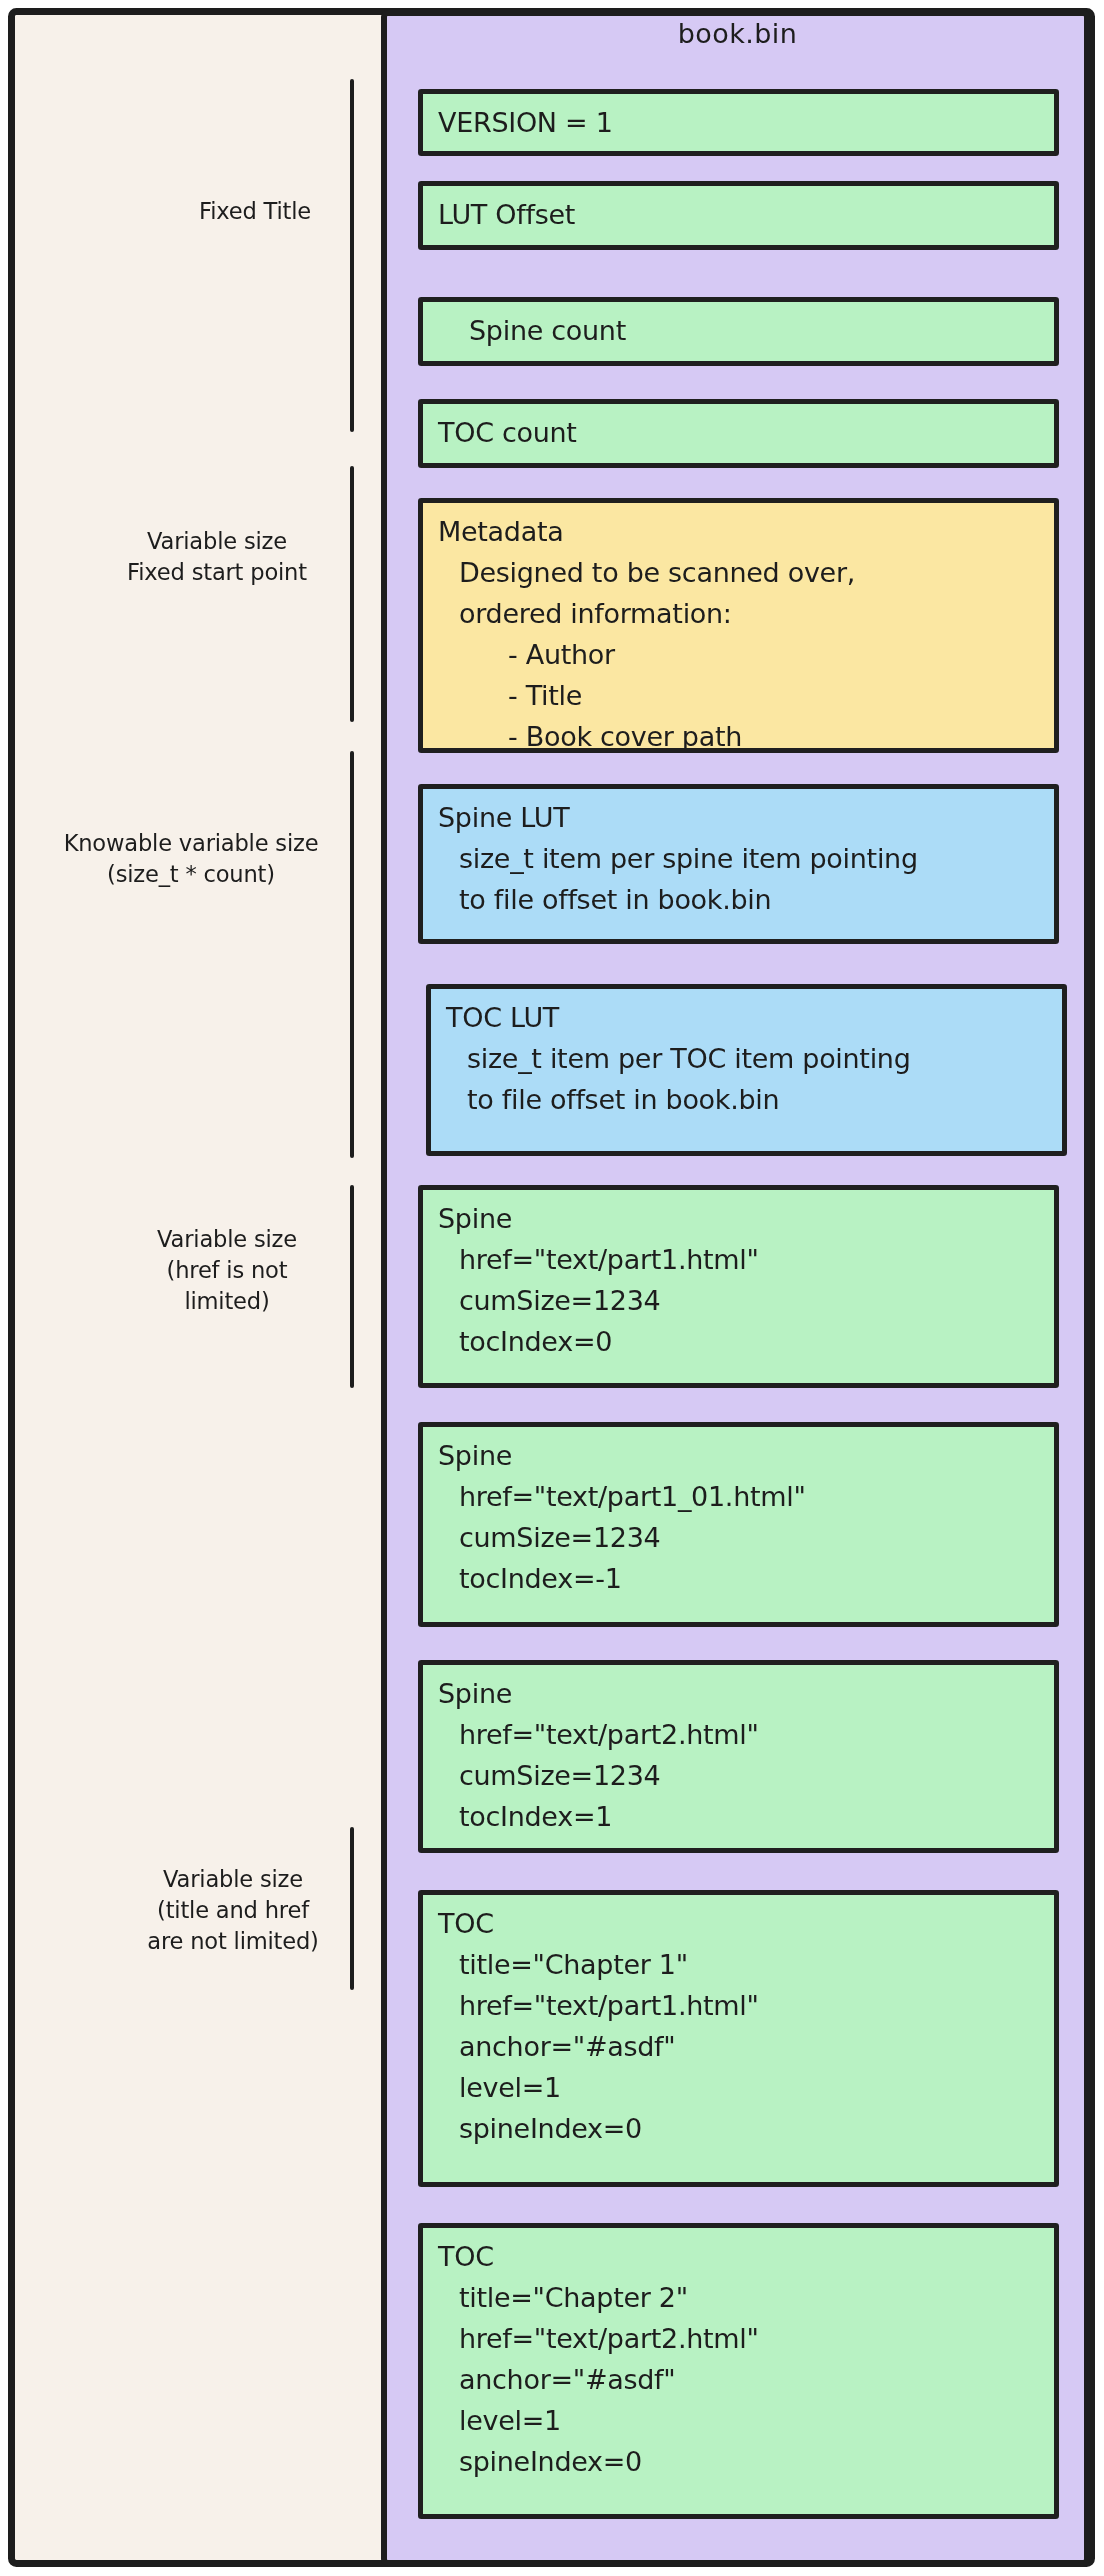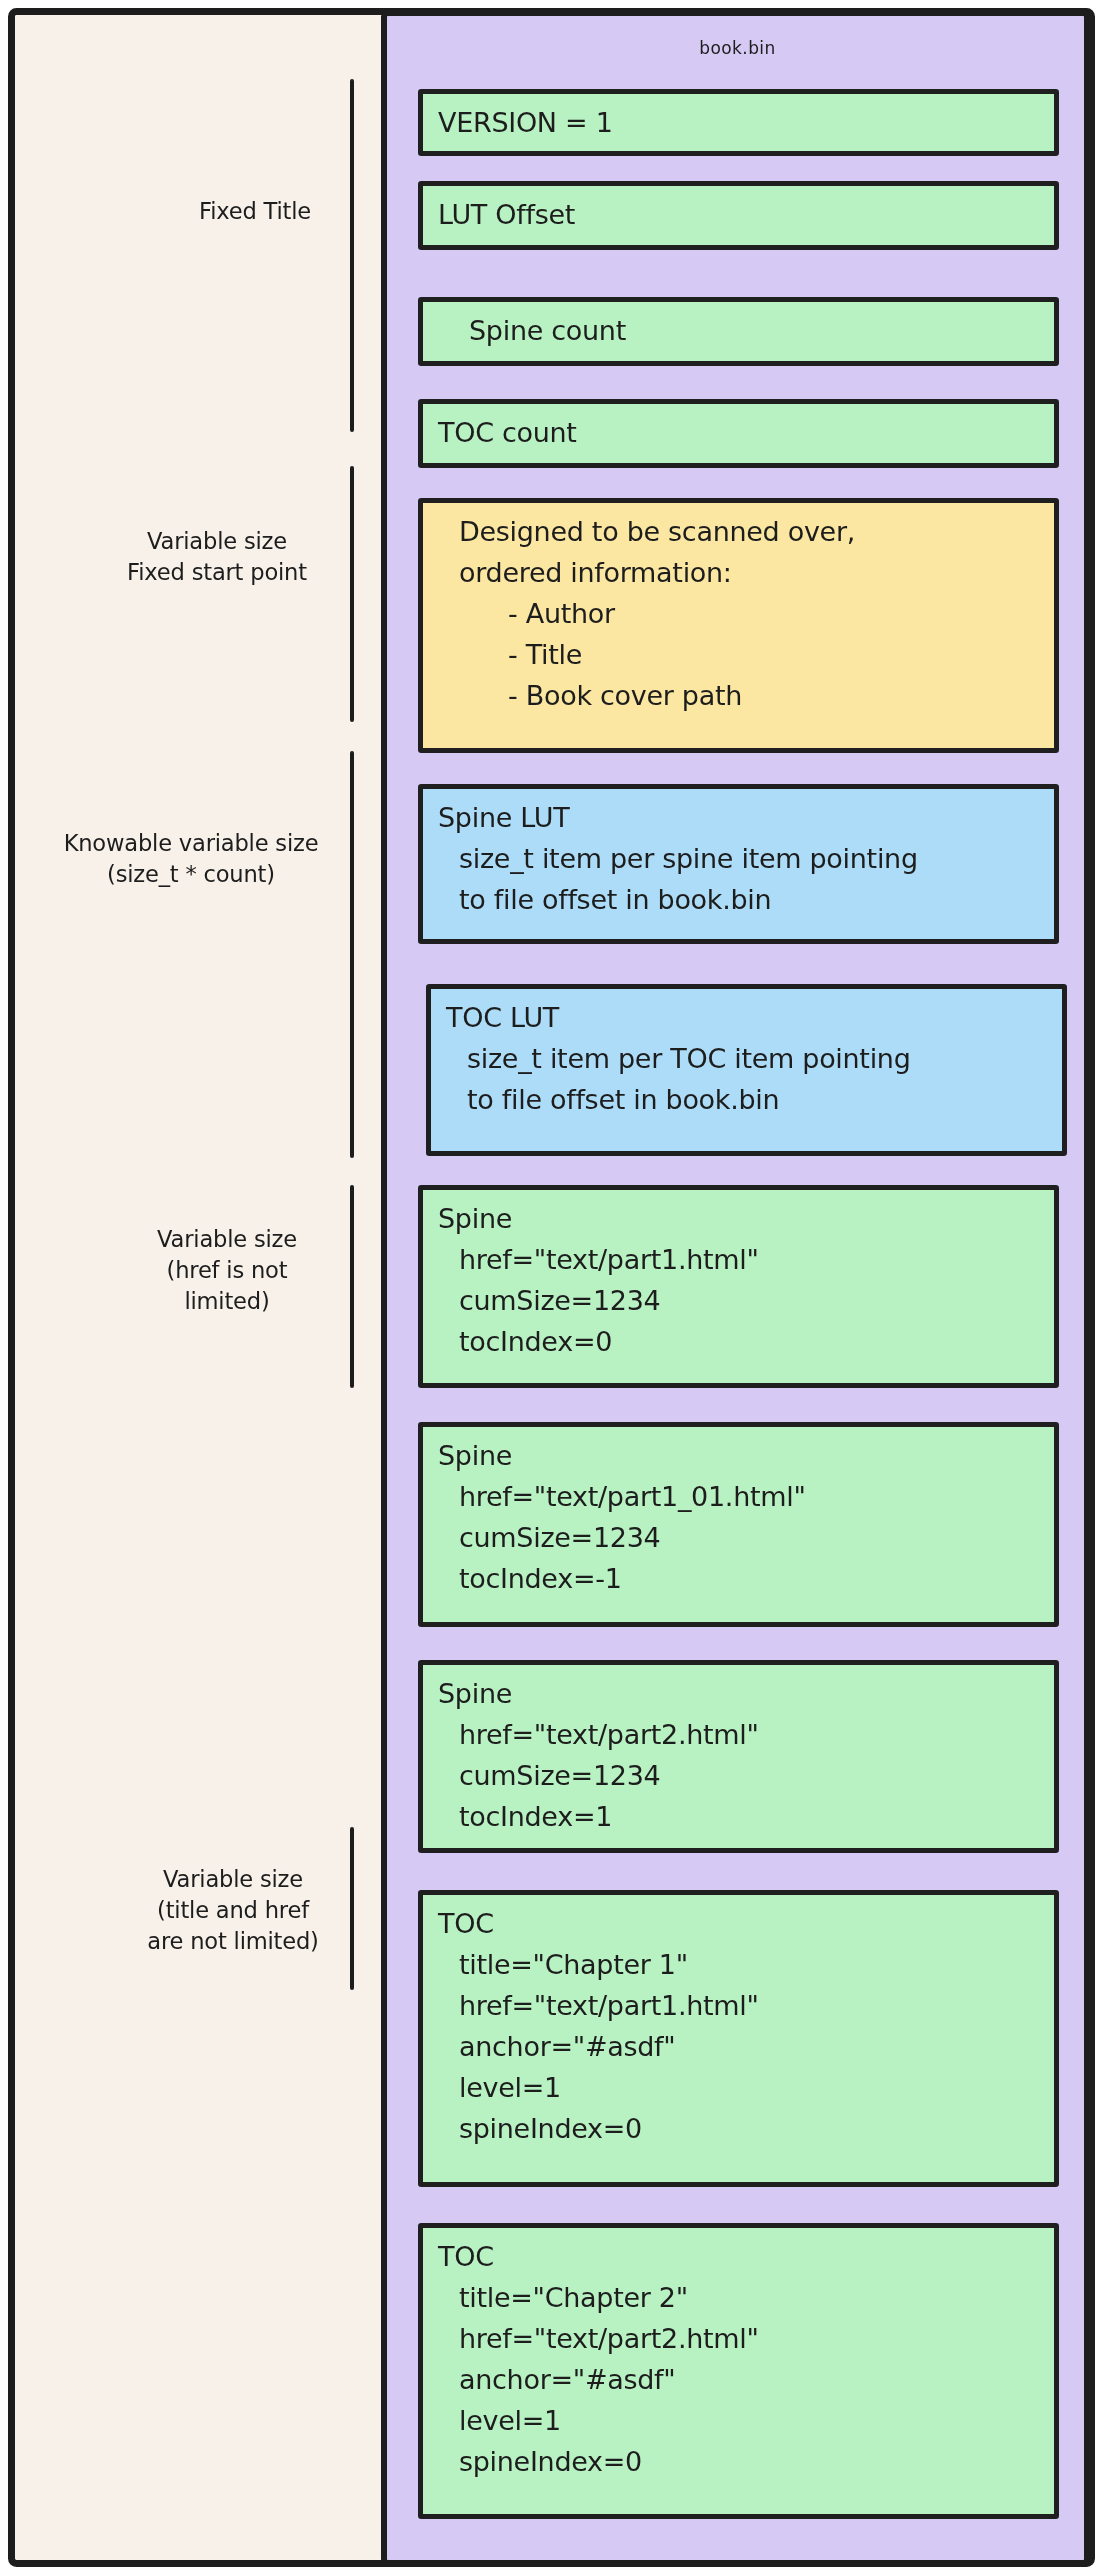--- a/index.html
+++ b/index.html
@@ -34,24 +34,23 @@
     border: 6.7px solid #1d1d1d;
     border-radius: 6.7px;
     background: #d6c9f4;
     box-sizing: border-box;
   }
   .panel-title {
     position: absolute;
     left: 383px; top: 18.4px;
     width: 709px;
     text-align: center;
-    font-size: 17px;
+    font-size: 27px;
     font-weight: 500;
     letter-spacing: 0.4px;
-    margin-top: 20px;
   }
   
   .fbox {
     position: absolute;
     left: 418px;
     width: 641px;
     border: 5px solid #1f1f1f;
     border-radius: 3.3px;
     box-sizing: border-box;
     padding-top: 8.4px;
@@ -120,20 +119,21 @@
   <div class="fbox" style="top: 181px; height: 69px; background: rgb(184, 242, 195);">
       <div class="line ind0">LUT Offset</div>
     </div>
   <div class="fbox" style="top: 297px; height: 69px; background: rgb(184, 242, 195); padding-left: 31px;">
       <div class="line ind0">Spine count</div>
     </div>
   <div class="fbox" style="top: 399px; height: 69px; background: rgb(184, 242, 195);">
       <div class="line ind0">TOC count</div>
     </div>
   <div class="fbox" style="top: 498px; height: 255px; background: rgb(251, 231, 162);">
+      <div class="line ind0">Metadata</div>
       <div class="line ind1">Designed to be scanned over,</div>
       <div class="line ind1">ordered information:</div>
       <div class="line ind2">- Author</div>
       <div class="line ind2">- Title</div>
       <div class="line ind2">- Book cover path</div>
     </div>
   <div class="fbox" style="top: 784px; height: 160px; background: rgb(172, 220, 247);">
       <div class="line ind0">Spine LUT</div>
       <div class="line ind1">size_t item per spine item pointing</div>
       <div class="line ind1">to file offset in book.bin</div>

